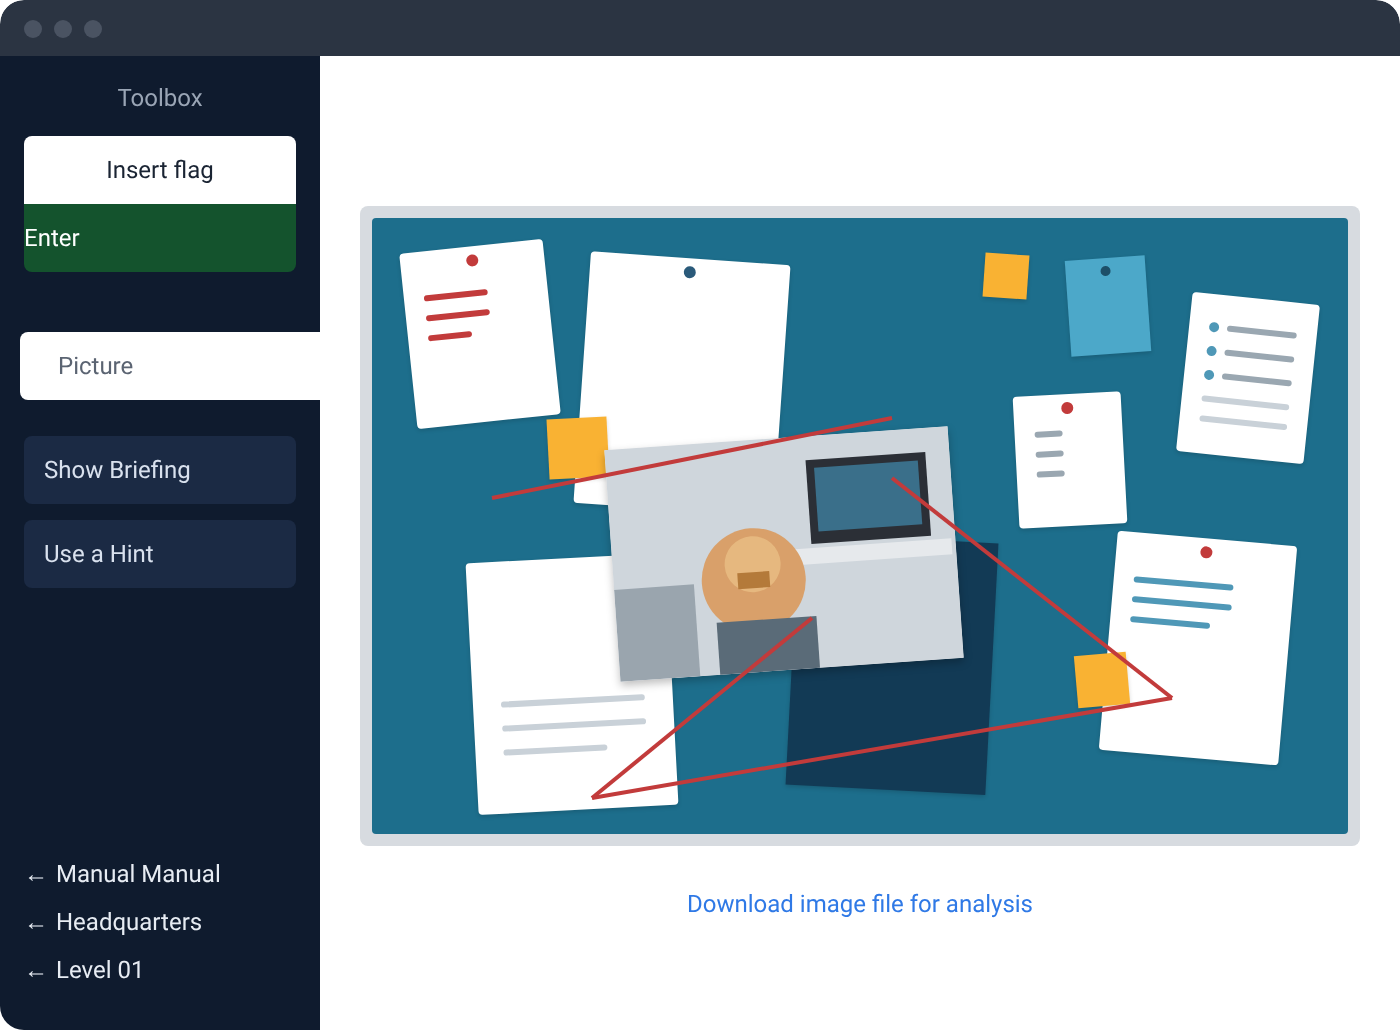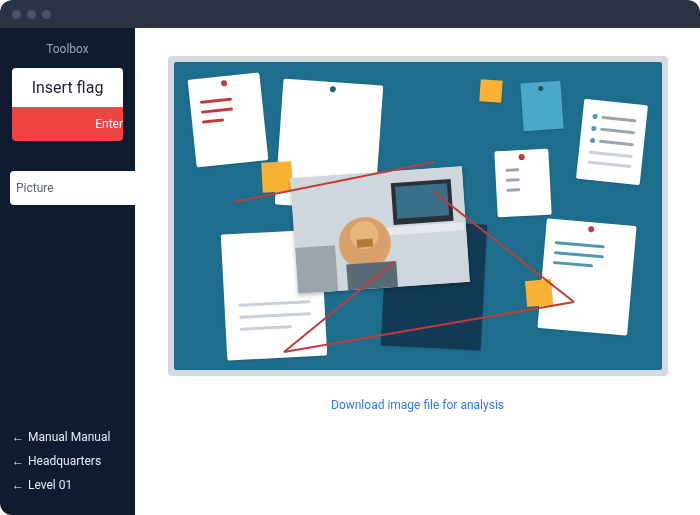--- a/index.html
+++ b/index.html
@@ -1,30 +1,30 @@
 <!DOCTYPE html>
 <html><head>
 <meta charset="utf-8">
 <style>
   * { box-sizing: border-box; margin: 0; padding: 0; }
   body { font-family: -apple-system, BlinkMacSystemFont, "Segoe UI", Roboto, sans-serif; background: #fff; }
   .window { width: 700px; height: 515px; background: #fff; border-radius: 12px; overflow: hidden; position: relative; }
   .titlebar { height: 28px; background: #2b3442; display: flex; align-items: center; padding: 0 12px; gap: 6px; border-top-left-radius: 12px; border-top-right-radius: 12px; }
   .dot { width: 9px; height: 9px; border-radius: 50%; background: #4a5362; }
   .main { display: flex; height: calc(100% - 28px); }
-  .sidebar { width: 135px; background: #0f1b2e; display: flex; flex-direction: column; padding: 14px 12px 18px 12px; color: #cfd6e1; }
+  .sidebar { width: 160px; background: #0f1b2e; display: flex; flex-direction: column; padding: 14px 12px 18px 12px; color: #cfd6e1; }
   .sidebar-title { text-align: center; font-size: 12px; color: #9aa5b5; margin-bottom: 12px; }
-  .btn-white { background: #fff; color: #1a2433; border-radius: 4px 4px 0 0; padding: 10px 16px; font-size: 16px; text-align: center; cursor: pointer; }
-  .btn-blue { background: #ef4444; color: #fff; border-radius: 0 0 4px 4px; padding: 10px 0; font-size: 12px; text-align: right; cursor: pointer; margin-bottom: 30px; }
-  .input-picture { background: #fff; color: #5b6472; border-radius: 4px; padding: 10px 6px; font-size: 12px; margin-bottom: 18px; margin-left: -2px; margin-right: -12px; border-top-right-radius: 0; border-bottom-right-radius: 0; }
+  .btn-white { background: #fff; color: #1a2433; border-radius: 4px 4px 0 0; padding: 10px 16px; font-size: 12px; text-align: center; cursor: pointer; }
+  .btn-blue { background: #14532d; color: #fff; border-radius: 0 0 4px 4px; padding: 10px 0; font-size: 12px; text-align: left; cursor: pointer; margin-bottom: 30px; }
+  .input-picture { background: #fff; color: #5b6472; border-radius: 4px; padding: 10px 19px; font-size: 12px; margin-bottom: 18px; margin-left: -2px; margin-right: -12px; border-top-right-radius: 0; border-bottom-right-radius: 0; }
   .btn-dark { background: #1b2a44; color: #d9e1ee; border-radius: 4px; padding: 10px 10px; font-size: 12px; margin-bottom: 8px; cursor: pointer; }
   .spacer { flex: 1; }
   .nav-link { font-size: 12px; color: #e7ecf3; padding: 5px 0; cursor: pointer; display: flex; align-items: center; gap: 4px; }
   .arrow { font-size: 12px; }
-  .content { flex: 1; background: #fff; position: relative; display: flex; flex-direction: column; align-items: center; padding: 28px 20px 10px 20px; }
+  .content { flex: 1; background: #fff; position: relative; display: flex; flex-direction: column; align-items: center; padding: 28px 20px 10px 20px; justify-content: center; }
   .board-wrap { width: 500px; height: 320px; position: relative; }
   .board-shadow { position: absolute; left: 0; top: 0; width: 500px; height: 320px; background: #d7dbe0; border-radius: 4px; }
   .board { position: absolute; left: 6px; top: 6px; width: 488px; height: 308px; background: #1d6e8c; border-radius: 2px; }
   .download { margin-top: 22px; font-size: 12px; color: #2f79e6; cursor: pointer; }
   
   .note { position: absolute; background: #fff; border-radius: 2px; box-shadow: 0 1px 2px rgba(0,0,0,0.15); }
   .note .pin { position: absolute; width: 6px; height: 6px; border-radius: 50%; left: 50%; top: 4px; transform: translateX(-50%); }
   .sticky { position: absolute; background: #f9b233; box-shadow: 0 1px 2px rgba(0,0,0,0.15); }
   .bluecard { position: absolute; background: #4ca8c9; box-shadow: 0 1px 2px rgba(0,0,0,0.15); }
   .darkcard { position: absolute; background: #123a55; box-shadow: 0 1px 2px rgba(0,0,0,0.15); }
@@ -44,20 +44,22 @@
     <div class="dot"></div>
     <div class="dot"></div>
     <div class="dot"></div>
   </div>
   <div class="main">
     <div class="sidebar">
       <div class="sidebar-title">Toolbox</div>
       <div class="btn-white">Insert flag</div>
       <div class="btn-blue">Enter</div>
       <div class="input-picture">Picture</div>
+      <div class="btn-dark">Show Briefing</div>
+      <div class="btn-dark">Use a Hint</div>
       <div class="spacer"></div>
       <div class="nav-link">
         <span class="arrow">←</span>
         <span>Manual Manual</span>
       </div>
       <div class="nav-link">
         <span class="arrow">←</span>
         <span>Headquarters</span>
       </div>
       <div class="nav-link">

